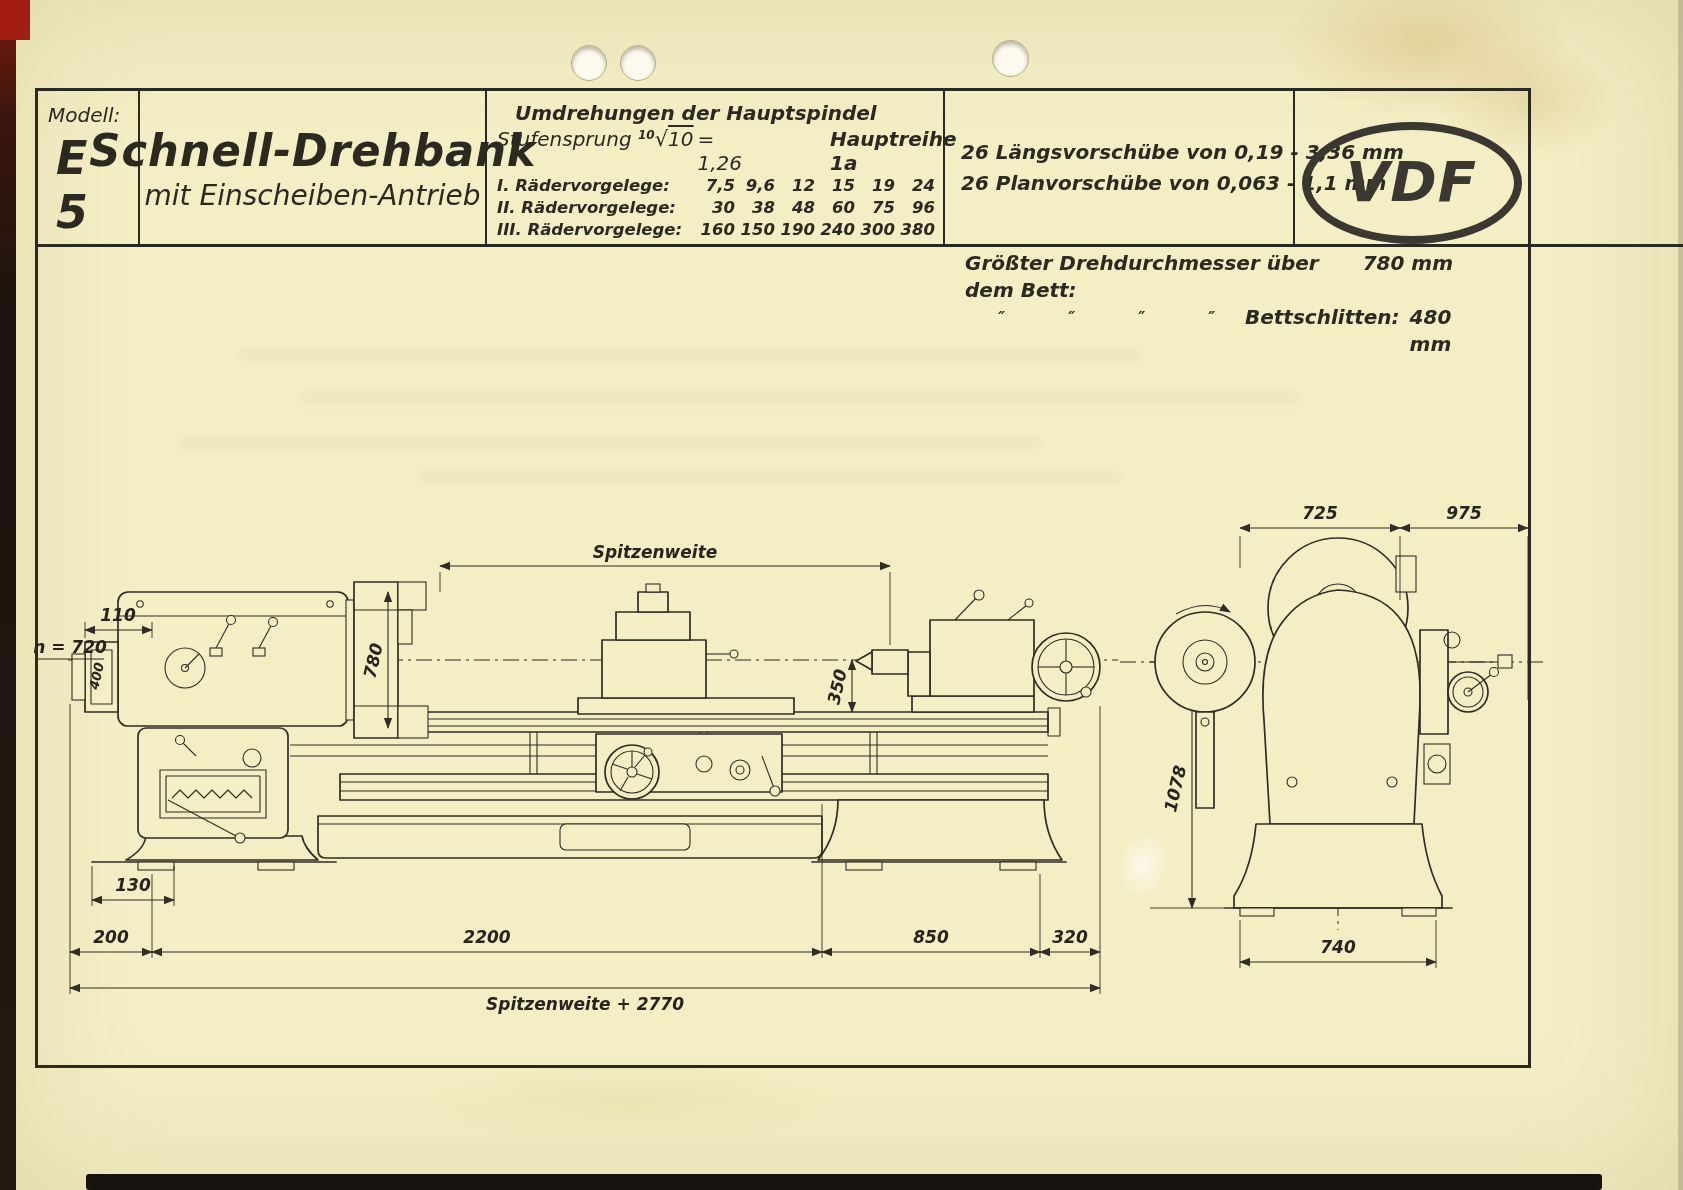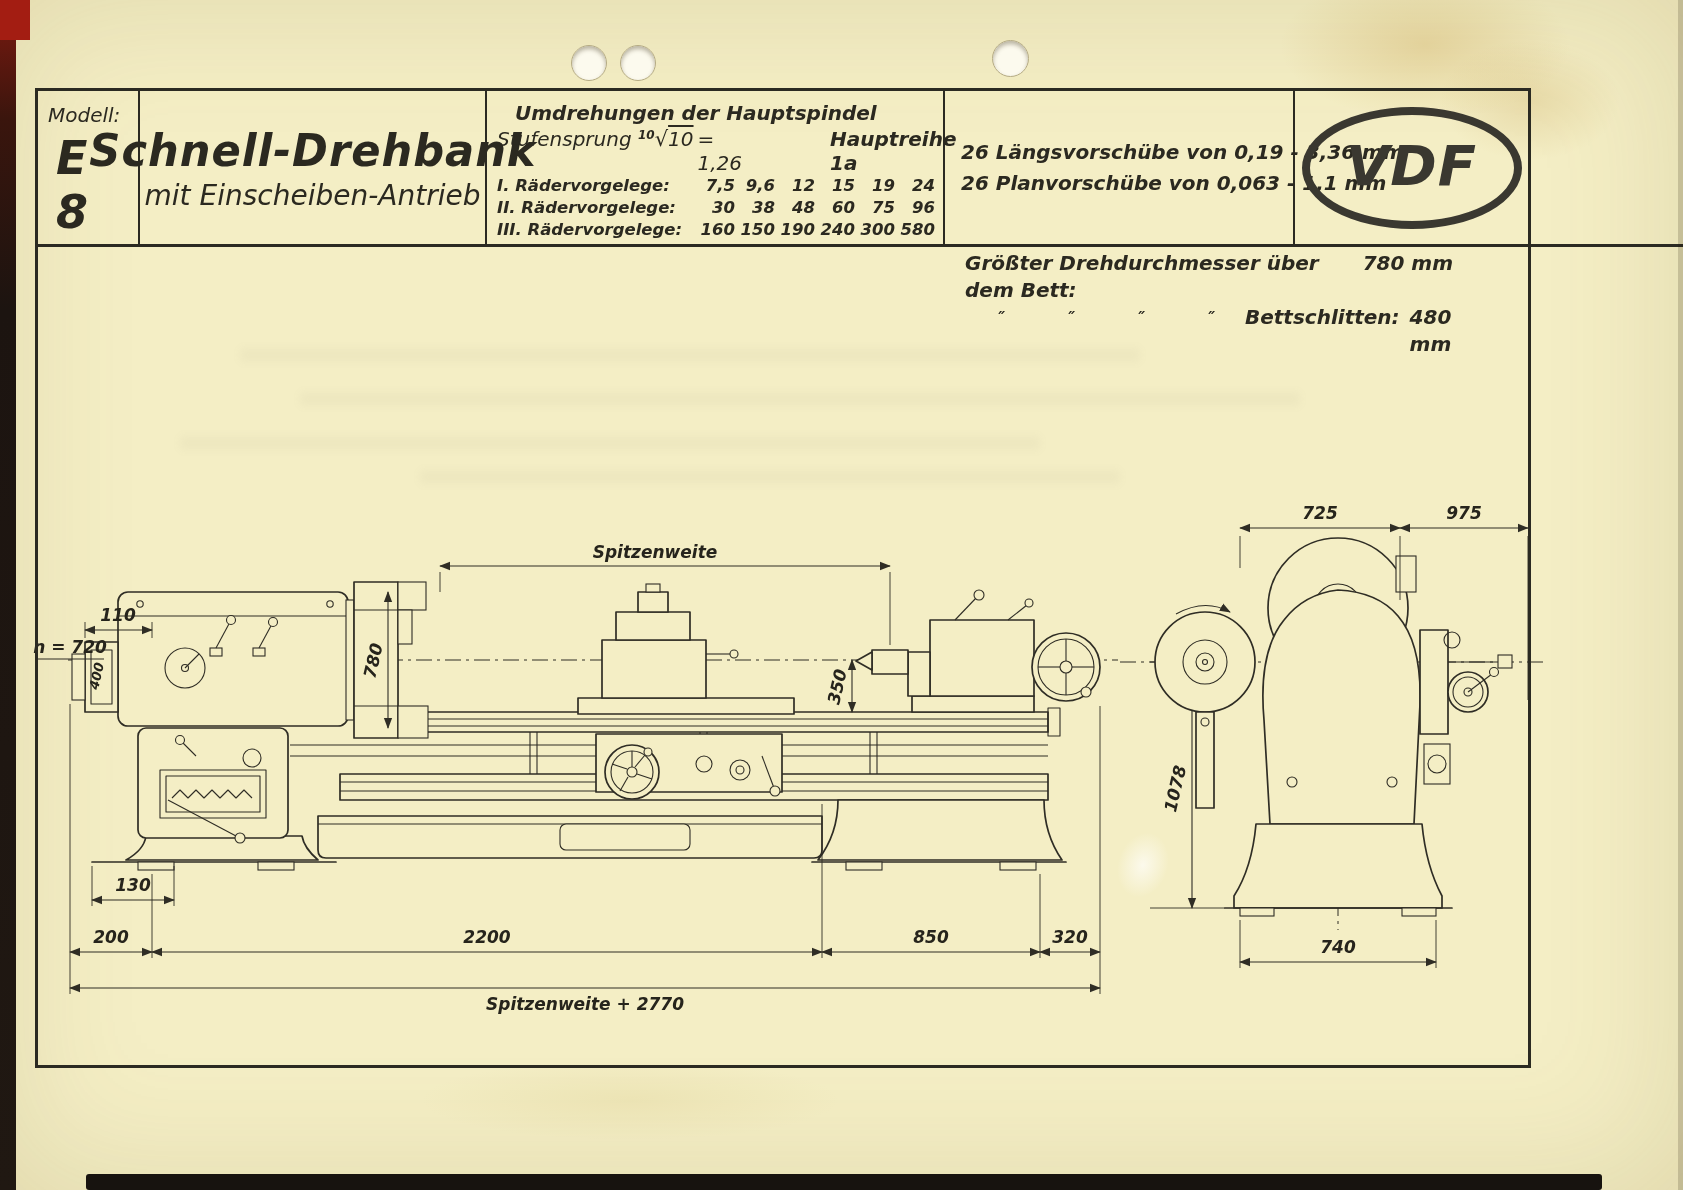--- a/index.html
+++ b/index.html
@@ -30,21 +30,21 @@
   .frame{position:absolute;left:35px;top:88px;width:1496px;height:980px;
          border:3px solid #2b2a22;box-sizing:border-box;}
   .hdr{position:absolute;left:0;top:0;width:1676px;height:153px;display:flex;
        border-bottom:3px solid #2b2a22;box-sizing:content-box;}
   .cell{box-sizing:border-box;height:100%;position:relative;}
   .cell.b{border-right:2.5px solid #2b2a22;}
   .c1{width:102px;padding:12px 6px 0 10px;}
   .c2{width:347px;display:flex;flex-direction:column;align-items:center;justify-content:center;}
   .c3{width:458px;padding:8px 0 0 10px;}
   .c4{width:350px;display:flex;flex-direction:column;justify-content:center;padding-left:16px;box-sizing:border-box;}
-  .c5{width:233px;display:flex;align-items:center;justify-content:center;}
+  .c5{width:233px;display:flex;align-items:flex-end;justify-content:center;}
   .model-label{font-size:20px;font-style:italic;}
   .model-value{font-size:46px;font-weight:bold;font-style:italic;margin:4px 0 0 8px;letter-spacing:2px;}
   .title{font-size:45px;font-weight:bold;font-style:italic;letter-spacing:1px;transform:scaleX(.96);white-space:nowrap;}
   .subtitle{font-size:28px;font-style:italic;margin-top:2px;}
   .sp-title{font-size:20px;font-style:italic;font-weight:600;margin:2px 0 0 18px;}
   .sp-sub{display:flex;align-items:baseline;font-size:20px;font-style:italic;margin-top:2px;}
   .sp-sub .root-idx{font-size:12px;position:relative;top:-7px;font-weight:bold;}
   .sp-sub .root-sign{font-size:21px;}
   .sp-sub .root-rad{text-decoration:overline;font-style:italic;}
   .sp-sub .root-res{margin-left:4px;}
@@ -341,21 +341,21 @@
         <text class="dt" x="1338" y="953">740</text>
       </g>
     </g>
   </svg>
 
   <div class="frame">
     <div class="hdr">
 
       <div class="cell b c1">
         <div class="model-label">Modell:</div>
-        <div class="model-value">E 8</div>
+        <div class="model-value">E 5</div>
       </div>
 
       <div class="cell b c2">
         <div class="title">Schnell-Drehbank</div>
         <div class="subtitle">mit Einscheiben-Antrieb</div>
       </div>
 
       <div class="cell b c3">
         <div class="sp-title">Umdrehungen der Hauptspindel</div>
         <div class="sp-sub">
@@ -382,21 +382,21 @@
           <span class="v">75</span>
           <span class="v">96</span>
         </div>
         <div class="sp-row">
           <span class="lab">III. Rädervorgelege:</span>
           <span class="v">160</span>
           <span class="v">150</span>
           <span class="v">190</span>
           <span class="v">240</span>
           <span class="v">300</span>
-          <span class="v">580</span>
+          <span class="v">380</span>
         </div>
       </div>
 
       <div class="cell b c4">
         <div class="feed-line">26 Längsvorschübe von 0,19 - 3,36 mm</div>
         <div class="feed-line">26 Planvorschübe von 0,063 - 1,1 mm</div>
       </div>
 
       <div class="cell c5">
         <div class="logo-oval">

